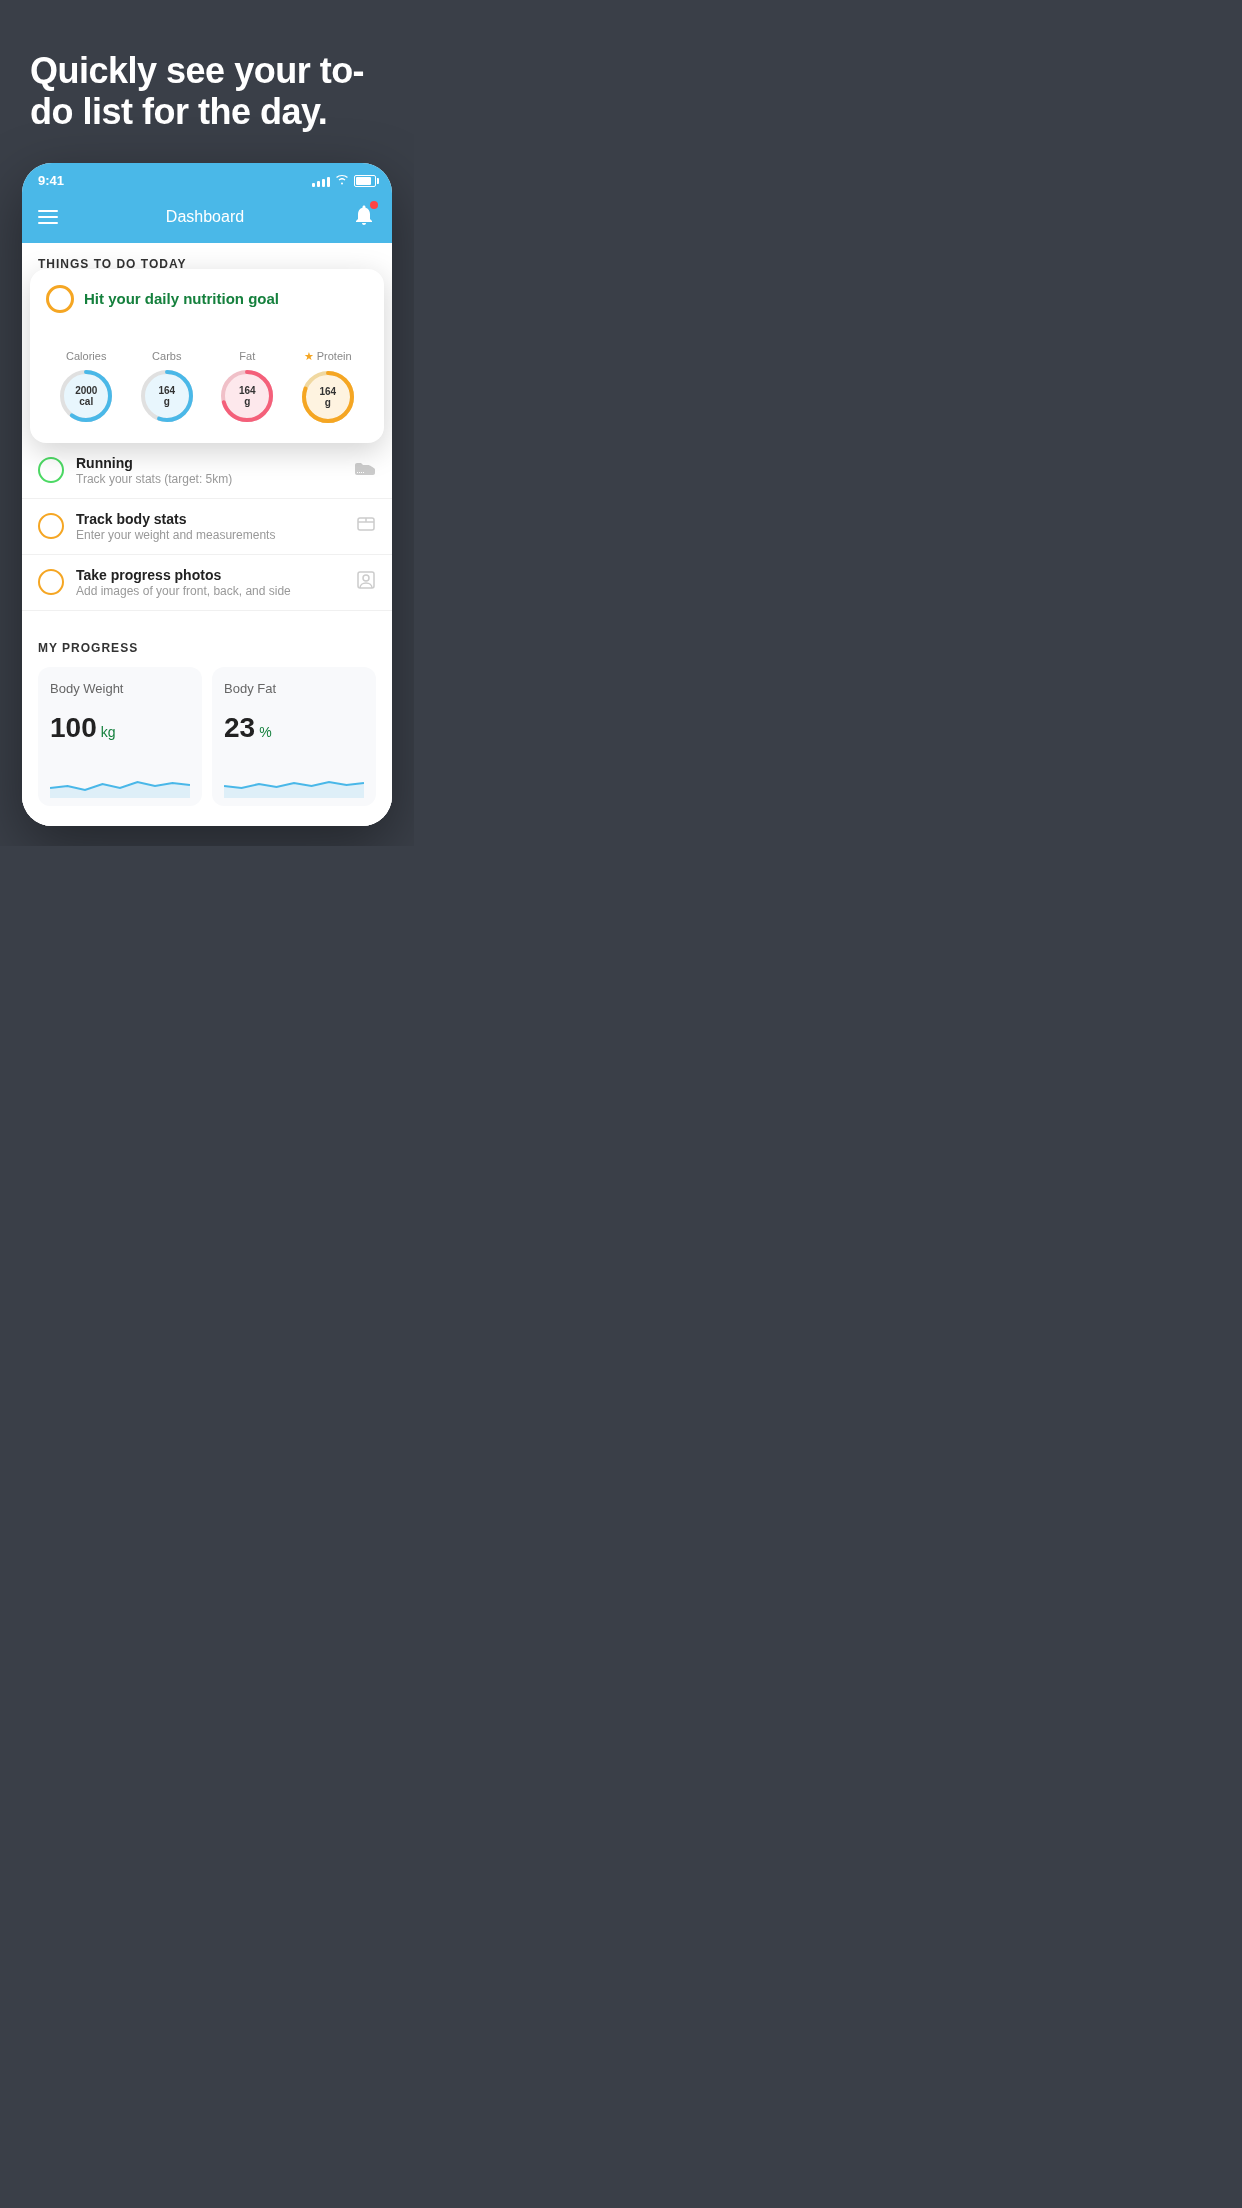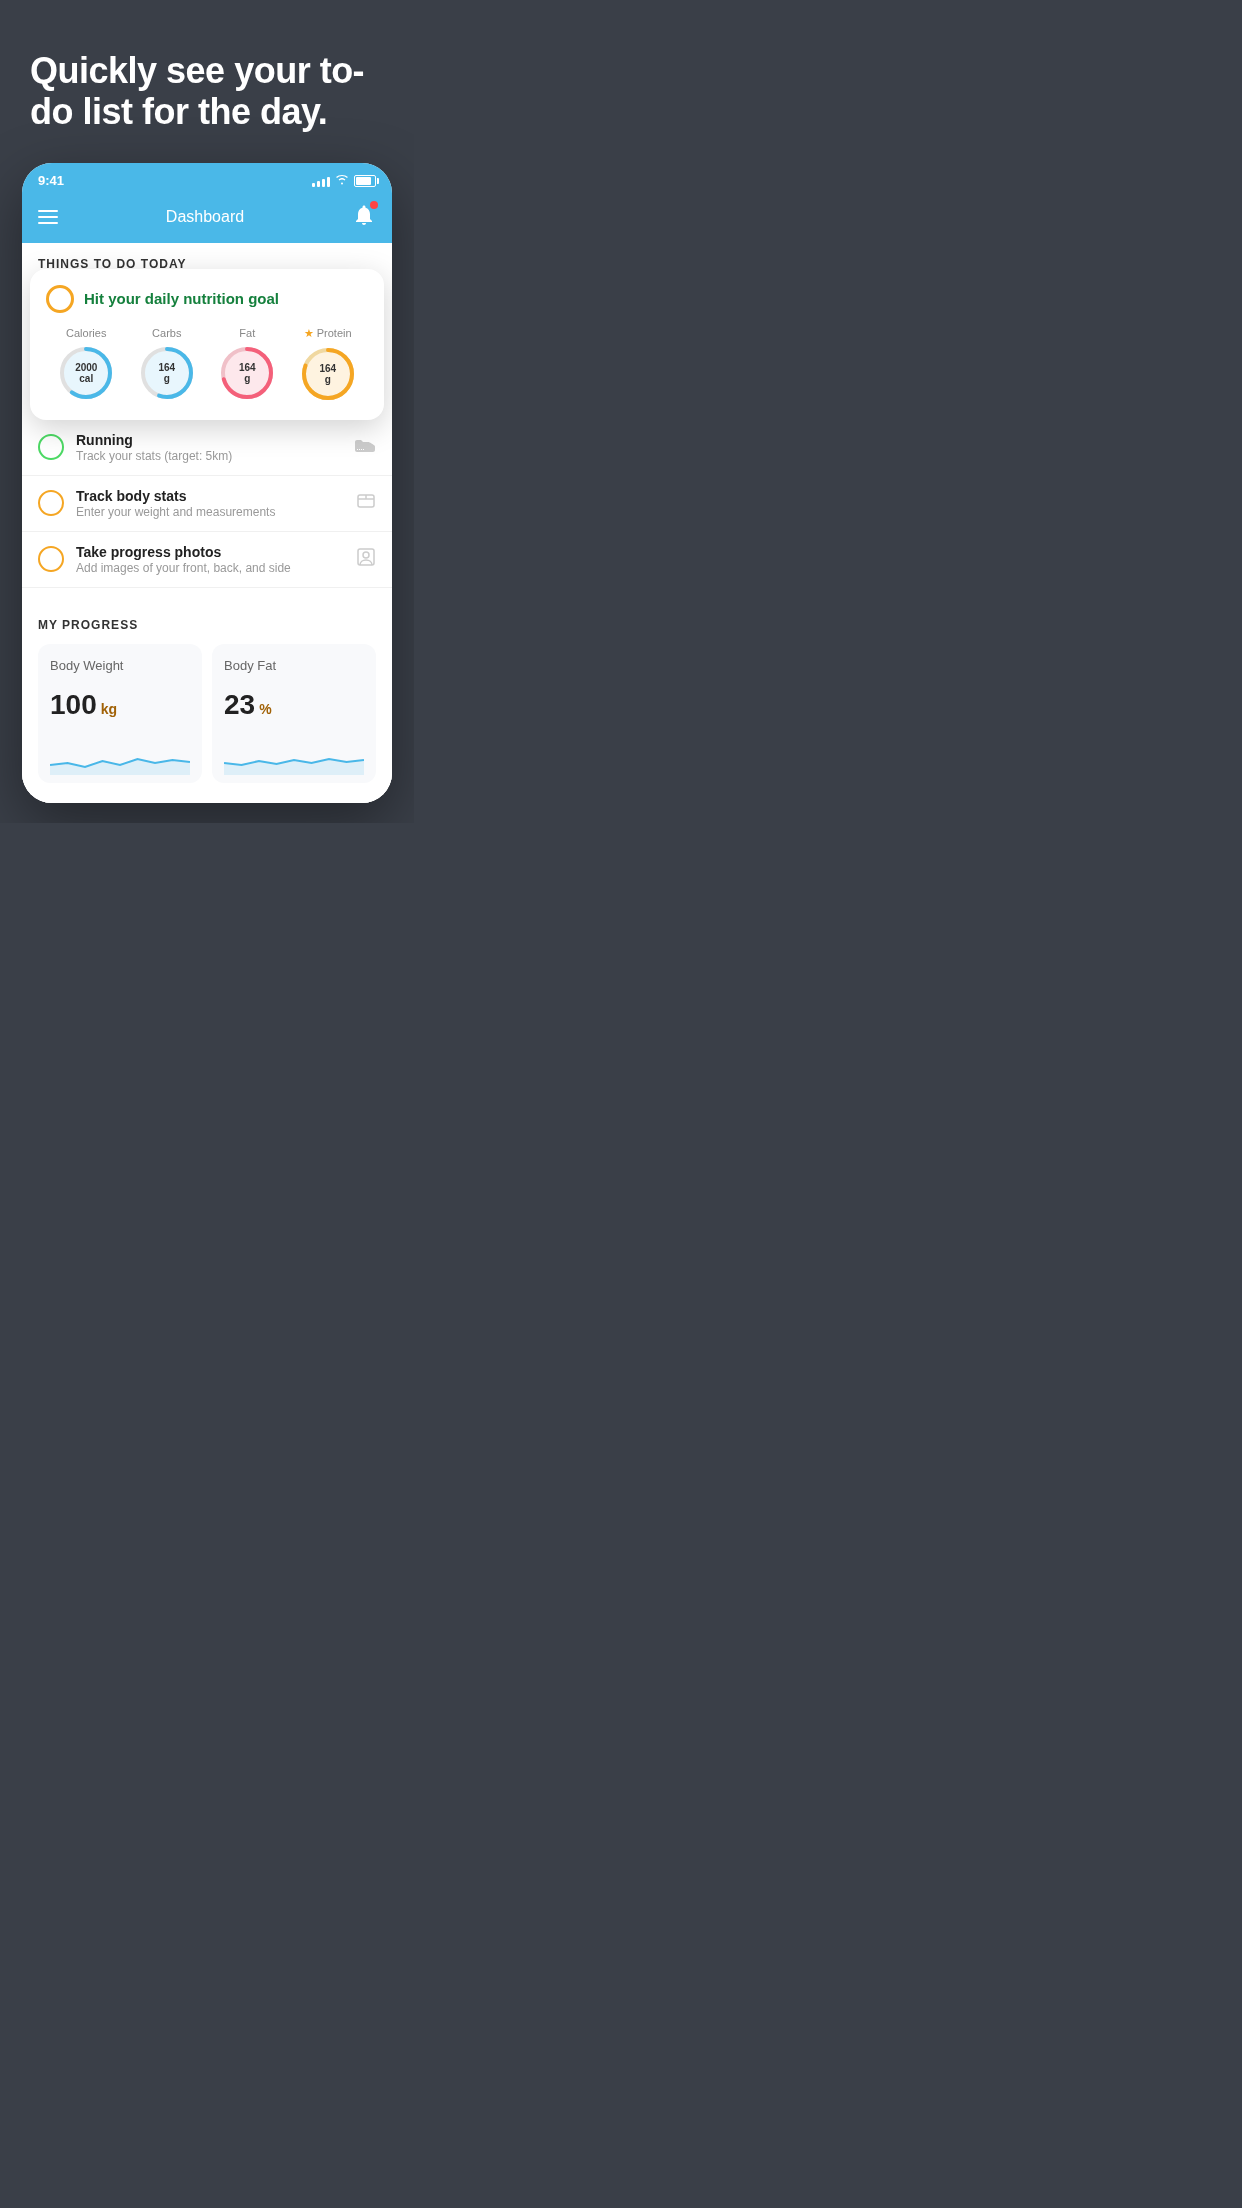--- a/index.html
+++ b/index.html
@@ -190,20 +190,21 @@
       flex-direction: column;
       align-items: center;
       gap: 4px;
     }
     .nutrition-label {
       font-size: 11px;
       color: #888;
       display: flex;
       align-items: center;
       gap: 3px;
+      margin-top: 23px;
     }
     .star-icon {
       color: #f5a623;
       font-size: 11px;
     }
     .circle-chart {
       position: relative;
       width: 60px;
       height: 60px;
     }
@@ -293,22 +294,22 @@
       font-size: 28px;
       font-weight: 700;
       color: #222;
       display: flex;
       align-items: baseline;
       gap: 4px;
       margin-bottom: 24px;
     }
     .progress-unit {
       font-size: 14px;
-      font-weight: 700;
-      color: #a16207;
+      font-weight: 400;
+      color: #15803d;
     }
     .wave-chart {
       height: 30px;
       position: relative;
       margin-top: 6px;
     }
     .wave-chart svg {
       width: 100%;
       height: 100%;
     }

